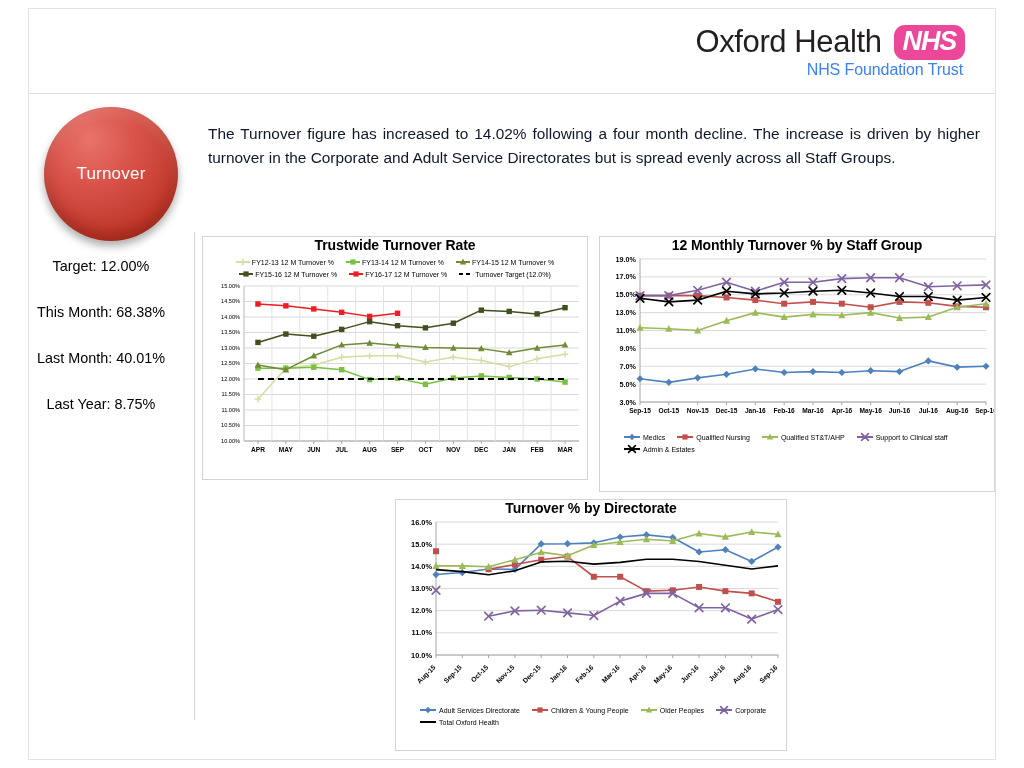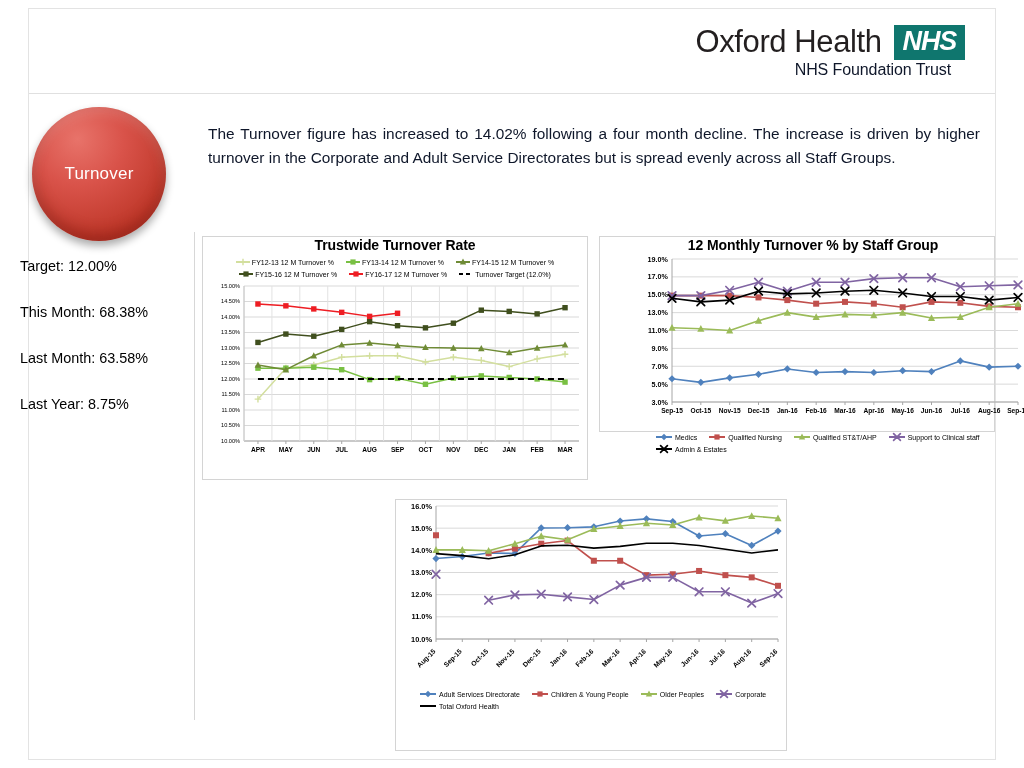--- a/index.html
+++ b/index.html
@@ -24,55 +24,56 @@
     font-size:15.5px;font-weight:bold;line-height:21px;white-space:pre-line;
     letter-spacing:-0.1px;
   }
   .logo-wrap{position:absolute;right:30px;top:16px;text-align:right;}
   .logo-row{display:flex;align-items:flex-start;justify-content:flex-end;}
   .logo-oxford{
     font-size:31px;color:#231f20;letter-spacing:-0.4px;line-height:34px;
     font-family:"Liberation Sans", sans-serif;
   }
   .nhs-box{
-    margin-left:12px;background:#0f766e;color:#fff;
+    margin-left:12px;background:#ec4899;color:#fff;
     font-size:27px;font-weight:bold;font-style:italic;
     padding:1px 9px 3px 9px;letter-spacing:-1.2px;line-height:31px;
     font-family:"Liberation Sans", sans-serif;
+    border-radius:11px;
   }
   .logo-sub{
-    font-size:16px;color:#0f172a;margin-top:1px;margin-right:14px;
+    font-size:16px;color:#3b82f6;margin-top:1px;margin-right:2px;
     letter-spacing:-0.1px;
   }
   
   .ball{
-    position:absolute;left:32px;top:107px;width:134px;height:134px;border-radius:50%;
+    position:absolute;left:44px;top:107px;width:134px;height:134px;border-radius:50%;
     background:
       radial-gradient(circle at 34% 24%, #e8736a 0%, #d9534a 34%, #c0392b 72%, #a5281c 100%);
     box-shadow:0 5px 9px rgba(0,0,0,0.33), inset 0 -7px 14px rgba(120,20,10,0.45),
                inset 0 6px 12px rgba(255,255,255,0.18);
     display:flex;align-items:center;justify-content:center;text-align:center;
   }
   .ball-label{color:#ffffff;font-size:17px;letter-spacing:0.2px;}
   
   .summary{
     position:absolute;left:208px;top:122px;width:772px;
     font-size:15.4px;line-height:24px;text-align:justify;color:#0f172a;
   }
   
   .stats{
-    position:absolute;left:20px;top:258px;width:162px;text-align:left;
+    position:absolute;left:20px;top:258px;width:162px;text-align:center;
   }
   .stat{font-size:14.4px;margin-bottom:30px;white-space:nowrap;}
   
   .vdiv{position:absolute;left:194px;top:232px;width:1px;height:488px;background:#d7d7d7;}
   
   .chartbox{position:absolute;background:#fff;border:1px solid #d4d4d4;box-sizing:border-box;}
   #chart1{left:202px;top:236px;width:386px;height:244px;}
-  #chart2{left:599px;top:236px;width:396px;height:196px;padding-left:32px;}
+  #chart2{left:599px;top:236px;width:396px;height:256px;}
   #chart3{left:395px;top:499px;width:392px;height:252px;}
   .chart-title{
     text-align:center;font-size:14px;font-weight:bold;color:#000;
     letter-spacing:-0.1px;
   }
   .legend{display:flex;flex-wrap:wrap;justify-content:center;padding:3px 6px 0 6px;}
   .legend-item{display:flex;align-items:center;margin:1px 6px;font-size:7px;white-space:nowrap;}
   .legend-item svg{margin-right:2px;}
   .legend-lg{font-size:8.3px;}
   .legend-lg svg{margin-right:3px;}
@@ -97,21 +98,21 @@
 
 <div class="ball">
   <span class="ball-label">Turnover</span>
 </div>
 
 <div class="summary">The Turnover figure has increased to 14.02% following a four month decline. The increase is driven by higher turnover in the Corporate and Adult Service Directorates but is spread evenly across all Staff Groups.</div>
 
 <div class="stats">
   <div class="stat">Target: 12.00%</div>
   <div class="stat">This Month: 68.38%</div>
-  <div class="stat">Last Month: 63.58%</div>
+  <div class="stat">Last Month: 40.01%</div>
   <div class="stat">Last Year: 8.75%</div>
 </div>
 
 <div class="vdiv"></div>
 
 <div class="chartbox" id="chart1">
   <div class="chart-title">Trustwide Turnover Rate</div>
   <div class="legend" id="legend1">
       <div class="legend-item">
         <span>
@@ -458,20 +459,21 @@
             <line x1="0" y1="5" x2="16" y2="5" stroke="#000000" stroke-width="2"></line>
             <path d="M4.6,1.5999999999999996 L11.4,8.4 M11.4,1.5999999999999996 L4.6,8.4" stroke="#000000" stroke-width="1.7" stroke-linecap="round" fill="none"></path>
           </svg>
         </span>
         <span>Admin &amp; Estates</span>
       </div>
     </div>
 </div>
 
 <div class="chartbox" id="chart3">
+  <div class="chart-title">Turnover % by Directorate</div>
   <div id="plot3">
       <svg width="390" height="185" viewBox="0 0 390 185">
         <line x1="40" y1="139" x2="382" y2="139" stroke="#d9d9d9" stroke-width="1"></line>
         <text x="36" y="141.59" text-anchor="end" font-size="7.4" class="axis-text" font-weight="bold">10.0%</text>
         <line x1="40" y1="116.83333333333334" x2="382" y2="116.83333333333334" stroke="#d9d9d9" stroke-width="1"></line>
         <text x="36" y="119.42333333333335" text-anchor="end" font-size="7.4" class="axis-text" font-weight="bold">11.0%</text>
         <line x1="40" y1="94.66666666666667" x2="382" y2="94.66666666666667" stroke="#d9d9d9" stroke-width="1"></line>
         <text x="36" y="97.25666666666667" text-anchor="end" font-size="7.4" class="axis-text" font-weight="bold">12.0%</text>
         <line x1="40" y1="72.5" x2="382" y2="72.5" stroke="#d9d9d9" stroke-width="1"></line>
         <text x="36" y="75.09" text-anchor="end" font-size="7.4" class="axis-text" font-weight="bold">13.0%</text>

